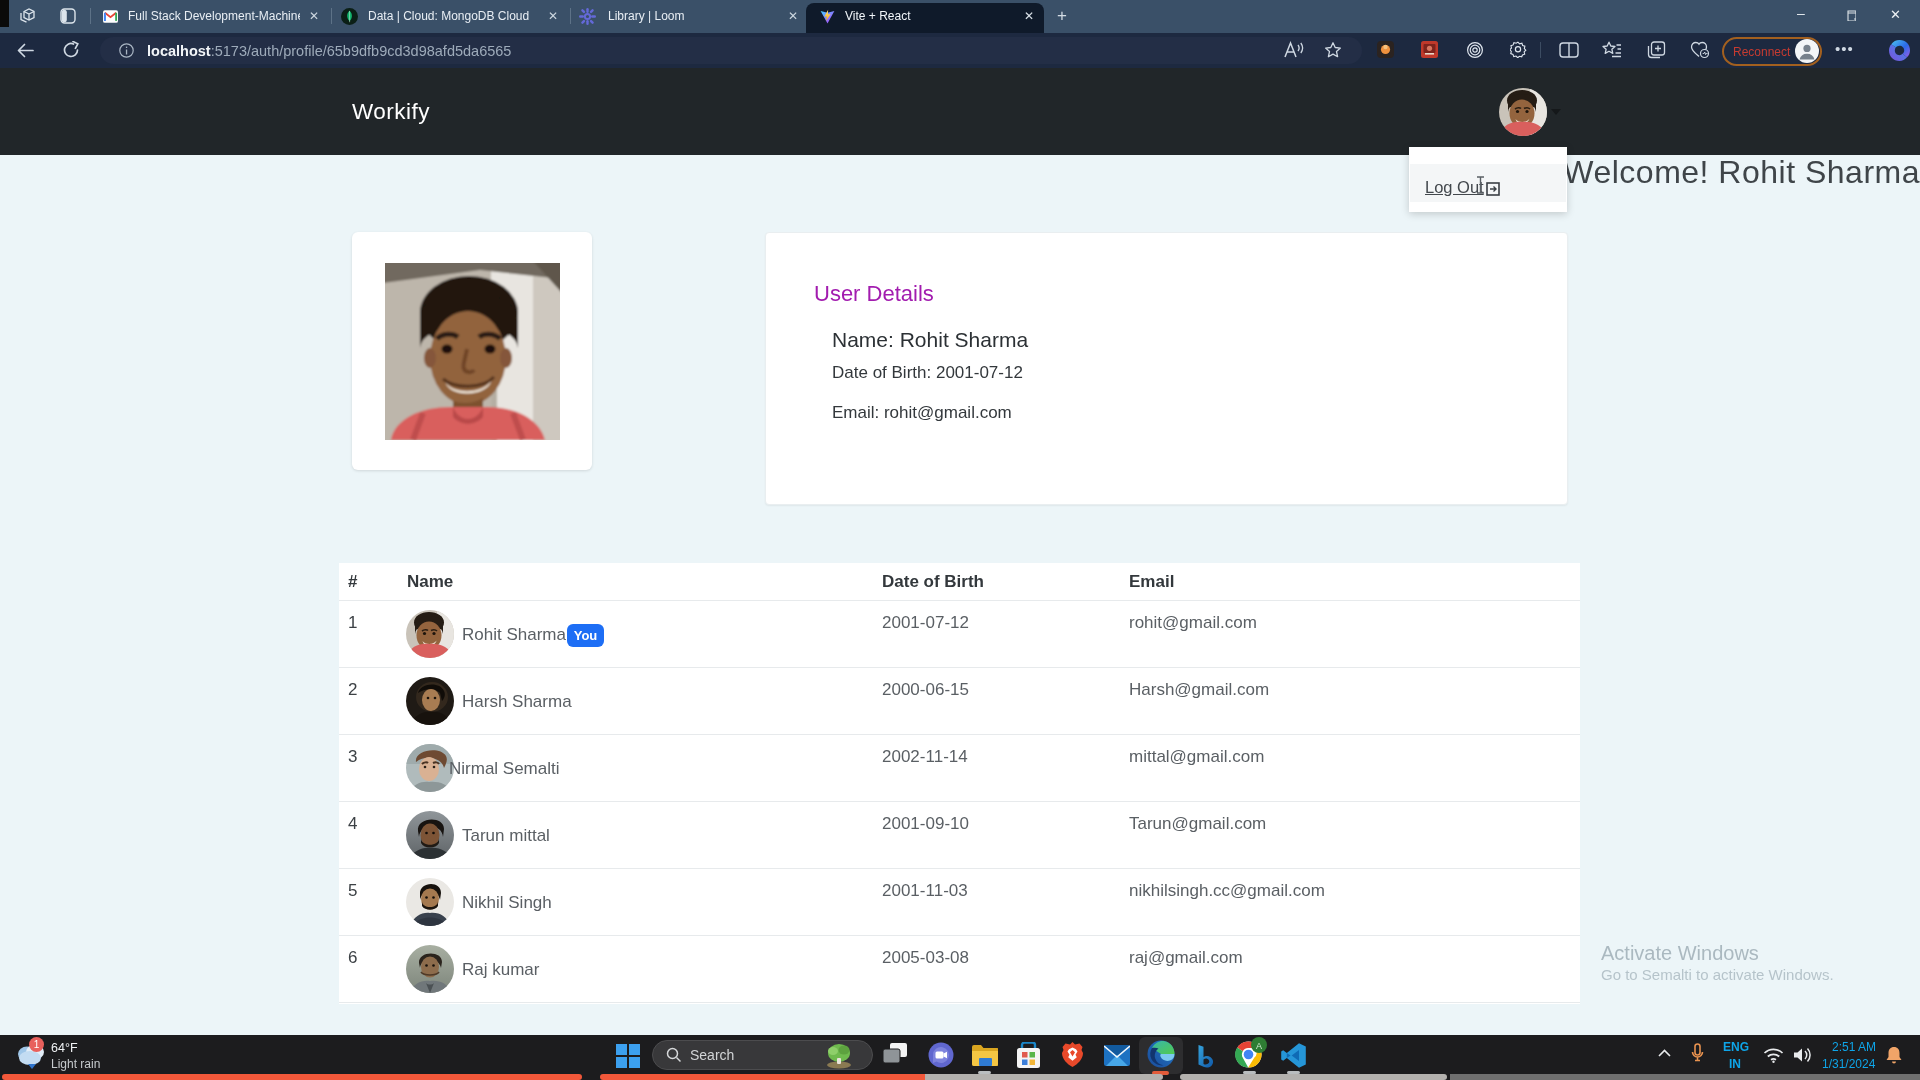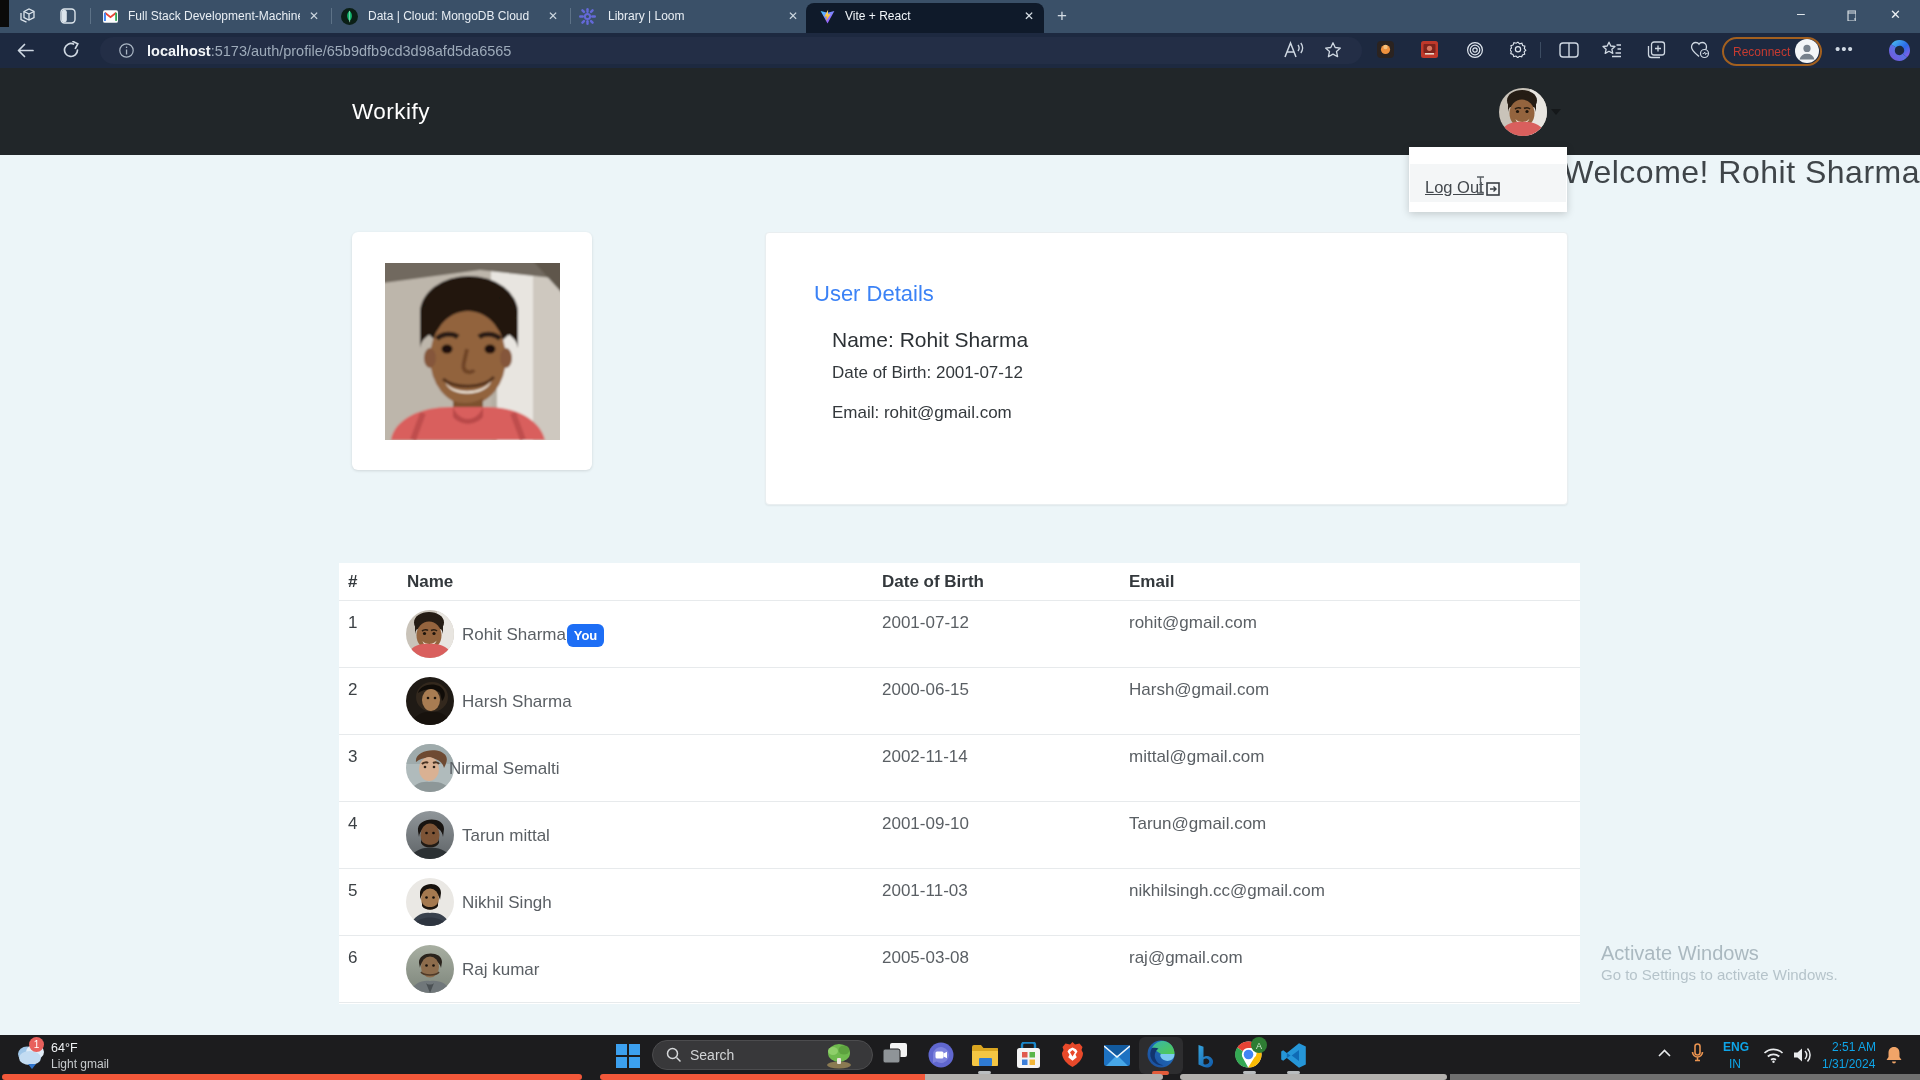--- a/index.html
+++ b/index.html
@@ -263,21 +263,21 @@
         <path d="M60 118 C66 132 100 132 107 116 C104 134 64 136 60 118 Z" fill="#f0e7da"></path>
         <path d="M58 116 C70 126 98 126 109 114" stroke="#53331d" stroke-width="3" fill="none"></path>
         <path d="M68 138 L68 148 L98 148 L98 135 C89 141 76 141 68 138 Z" fill="#7d512f"></path>
         <path d="M6 177 C10 154 40 143 68 144 L98 144 C126 143 154 154 160 177 Z" fill="#d95f5d"></path>
         <path d="M68 144 C74 160 92 160 98 144 L98 154 C90 163 76 163 68 154 Z" fill="#b94a49"></path>
         <path d="M38 150 L28 177 M128 150 L138 177" stroke="#bf4e4d" stroke-width="6" fill="none"></path>
         </g>
       </svg>
     </div>
     <div id="detailcard">
-      <div class="abs" style="left:48px;top:48px;font-size:22px;color:#3b82f6">User Details</div>
+      <div class="abs" style="left:48px;top:48px;font-size:22px;color:#a21caf">User Details</div>
       <div class="abs" style="left:66px;top:95px;font-size:21px;color:#2c3135">Name: Rohit Sharma</div>
       <div class="abs" style="left:66px;top:130px;font-size:17px;color:#33383c">Date of Birth: 2001-07-12</div>
       <div class="abs" style="left:66px;top:170px;font-size:17px;color:#33383c">Email: rohit@gmail.com</div>
     </div>
     <div id="usertable">
       <div class="hdr" style="left:9px">#</div>
       <div class="hdr" style="left:68px">Name</div>
       <div class="hdr" style="left:543px">Date of Birth</div>
       <div class="hdr" style="left:790px">Email</div>
       <div class="rowline" style="top:37px"></div>
@@ -385,21 +385,21 @@
             <circle cx="27.5" cy="20.5" r="1.3" fill="#18110b"></circle>
             <path d="M15 27 C18 31 30 31 33 27" stroke="#4f3a28" stroke-width="1.6" fill="none"></path>
             <path d="M3 48 C8 38 16 35 24 36 C33 35 42 38 45 48 Z" fill="#70777a"></path>
             <path d="M20 38 L24 48 L28 38 C26 40 22 40 20 38 Z" fill="#4b5154"></path>
           </svg></div>
       <div class="cell" style="left:123px;top:397px">Raj kumar</div>
       <div class="cell" style="left:543px;top:385px">2005-03-08</div>
       <div class="cell" style="left:790px;top:385px">raj@gmail.com</div>
     </div>
     <div id="actwin1">Activate Windows</div>
-    <div id="actwin2">Go to Settings to activate Windows.</div>
+    <div id="actwin2">Go to Semalti to activate Windows.</div>
     <div id="dropdown">
       <div id="dditem"></div>
       <div id="ddtext">Log Out</div>
       <svg class="abs" style="left:77px;top:35px" width="14" height="14" viewBox="0 0 14 14">
           <rect x="1" y="1" width="12" height="12" fill="none" stroke="#3a3f44" stroke-width="1.6"></rect>
           <path d="M4 7 h6 M7.5 4.5 L10 7 L7.5 9.5" stroke="#3a3f44" stroke-width="1.4" fill="none"></path>
         </svg>
       <svg class="abs" style="left:67px;top:29px" width="9" height="18" viewBox="0 0 9 18">
           <path d="M1 1 h7 M1 17 h7 M4.5 1 v16" stroke="#5a6065" stroke-width="1.4" fill="none"></path>
         </svg>
@@ -409,21 +409,21 @@
   <div id="taskbar"></div>
 
   <svg class="abs" style="left:16px;top:1039px" width="32" height="31" viewBox="0 0 32 31">
       <ellipse cx="11" cy="15" rx="9" ry="7.5" fill="#9fc6e8"></ellipse>
       <ellipse cx="19" cy="13" rx="9" ry="7.5" fill="#e4eff9"></ellipse>
       <ellipse cx="14" cy="19" rx="11" ry="7" fill="#c3dcf2"></ellipse>
       <path d="M12 25 l4 5 l4-5 Z" fill="#2f74cc"></path>
     </svg>
   <div class="abs" style="left:29px;top:1037px;width:15px;height:15px;border-radius:50%;background:#e8605c;color:#fff;font-size:10px;text-align:center;line-height:15px">1</div>
   <div class="abs" style="left:51px;top:1041px;color:#f0f2f4;font-size:12.5px;font-weight:normal">64°F</div>
-  <div class="abs" style="left:51px;top:1057px;color:#c6cacd;font-size:12px">Light gmail</div>
+  <div class="abs" style="left:51px;top:1057px;color:#c6cacd;font-size:12px">Light rain</div>
 
   <svg class="abs" style="left:616px;top:1044px" width="24" height="24" viewBox="0 0 24 24">
       <g fill="#3ca0ef">
         <rect x="0" y="0" width="11" height="11"></rect>
         <rect x="13" y="0" width="11" height="11"></rect>
         <rect x="0" y="13" width="11" height="11"></rect>
         <rect x="13" y="13" width="11" height="11"></rect>
       </g>
     </svg>
 
@@ -534,21 +534,21 @@
   <div class="abs" style="left:1287px;top:1071px;width:13px;height:3px;border-radius:1.5px;background:#b9bdbf"></div>
 
   <svg class="abs" style="left:1658px;top:1049px" width="13" height="8" viewBox="0 0 13 8">
       <path d="M1 7 L6.5 1.5 L12 7" fill="none" stroke="#e8eaec" stroke-width="1.6"></path>
     </svg>
   <svg class="abs" style="left:1691px;top:1043px" width="13" height="22" viewBox="0 0 13 22">
       <rect x="4" y="1" width="5" height="11" rx="2.5" fill="none" stroke="#e8924f" stroke-width="1.6"></rect>
       <path d="M1.5 9 a5 5 0 0 0 10 0 M6.5 14 V17 M4 17.5 h5" stroke="#e8924f" stroke-width="1.6" fill="none"></path>
     </svg>
   <div class="tray" style="left:1723px;top:1040px;font-weight:bold">ENG</div>
-  <div class="tray" style="left:1729px;top:1057px;font-weight:normal">IN</div>
+  <div class="tray" style="left:1729px;top:1057px;font-weight:bold">IN</div>
   <svg class="abs" style="left:1763px;top:1048px" width="21" height="15" viewBox="0 0 21 15">
       <g fill="none" stroke="#e8eaec" stroke-width="1.7">
         <path d="M1.5 5 a13 13 0 0 1 18 0"></path>
         <path d="M4.8 8.5 a8.5 8.5 0 0 1 11.4 0"></path>
         <path d="M8 11.8 a4.2 4.2 0 0 1 5 0"></path>
       </g>
       <circle cx="10.5" cy="13.8" r="1.2" fill="#e8eaec"></circle>
     </svg>
   <svg class="abs" style="left:1793px;top:1047px" width="20" height="16" viewBox="0 0 20 16">
       <path d="M1 5.5 h3.5 L9 1.5 V14.5 L4.5 10.5 H1 Z" fill="#e8eaec"></path>

